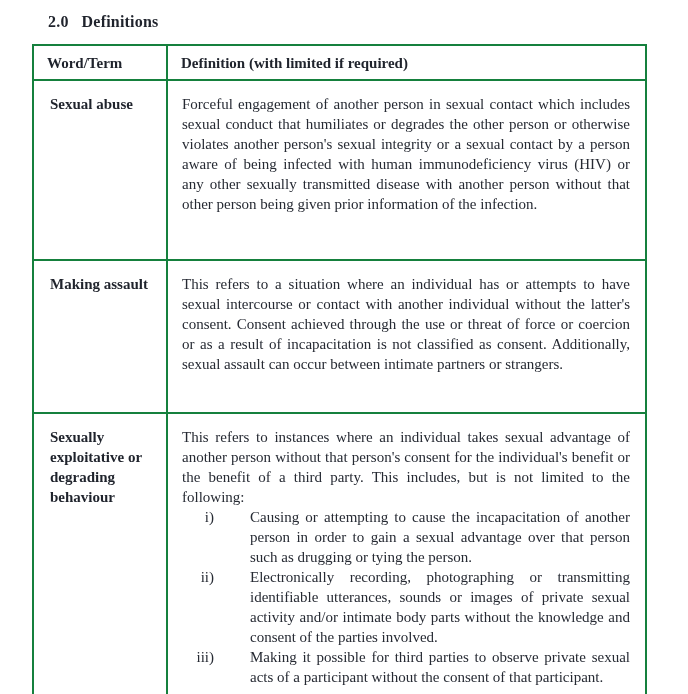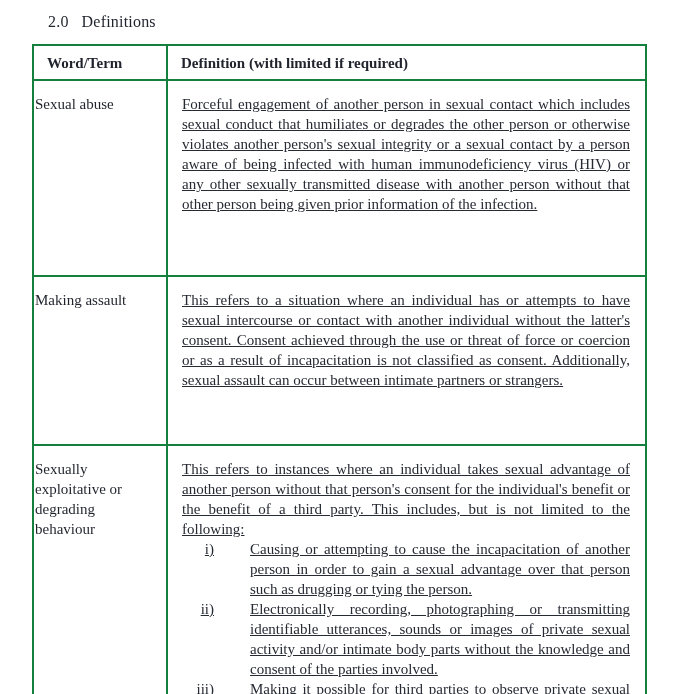--- a/index.html
+++ b/index.html
@@ -19,21 +19,21 @@
     position: relative;
     width: 688px;
     height: 694px;
     background: #ffffff;
   }
   .doc-title {
     margin: 0;
     padding: 11px 0 0 48px;
     font-size: 16px;
     line-height: 22px;
-    font-weight: normal;
+    font-weight: bold;
     color: #1f232c;
     letter-spacing: 0.2px;
   }
   .doc-title .section-number {
     display: inline-block;
     margin-right: 13px;
   }
   table.def-table {
     border-collapse: collapse;
     table-layout: fixed;
@@ -52,28 +52,27 @@
   col.term-col   { width: 134px; }
   col.def-col    { width: 479px; }
   th.term-header, th.def-header {
     font-weight: bold;
     font-size: 15.5px;
     color: #1f232c;
     padding: 7px 10px 6px 13px;
     height: 20px;
   }
   td.term-cell {
-    font-weight: normal;
+    font-weight: bold;
     color: #1f232c;
-    padding: 13px 8px 12px 1px;
+    padding: 13px 8px 12px 16px;
   }
   td.def-cell {
-    padding: 13px 15px 28px 14px;
+    padding: 13px 15px 12px 14px;
     text-align: justify;
-    text-decoration: underline;
   }
   tr.row-1 td { height: 153px; }
   tr.row-2 td { height: 126px; }
   tr.row-3 td { height: 303px; }
   .def-paragraph {
     margin: 0;
     text-align: justify;
   }
   .def-list {
     margin: 0;

